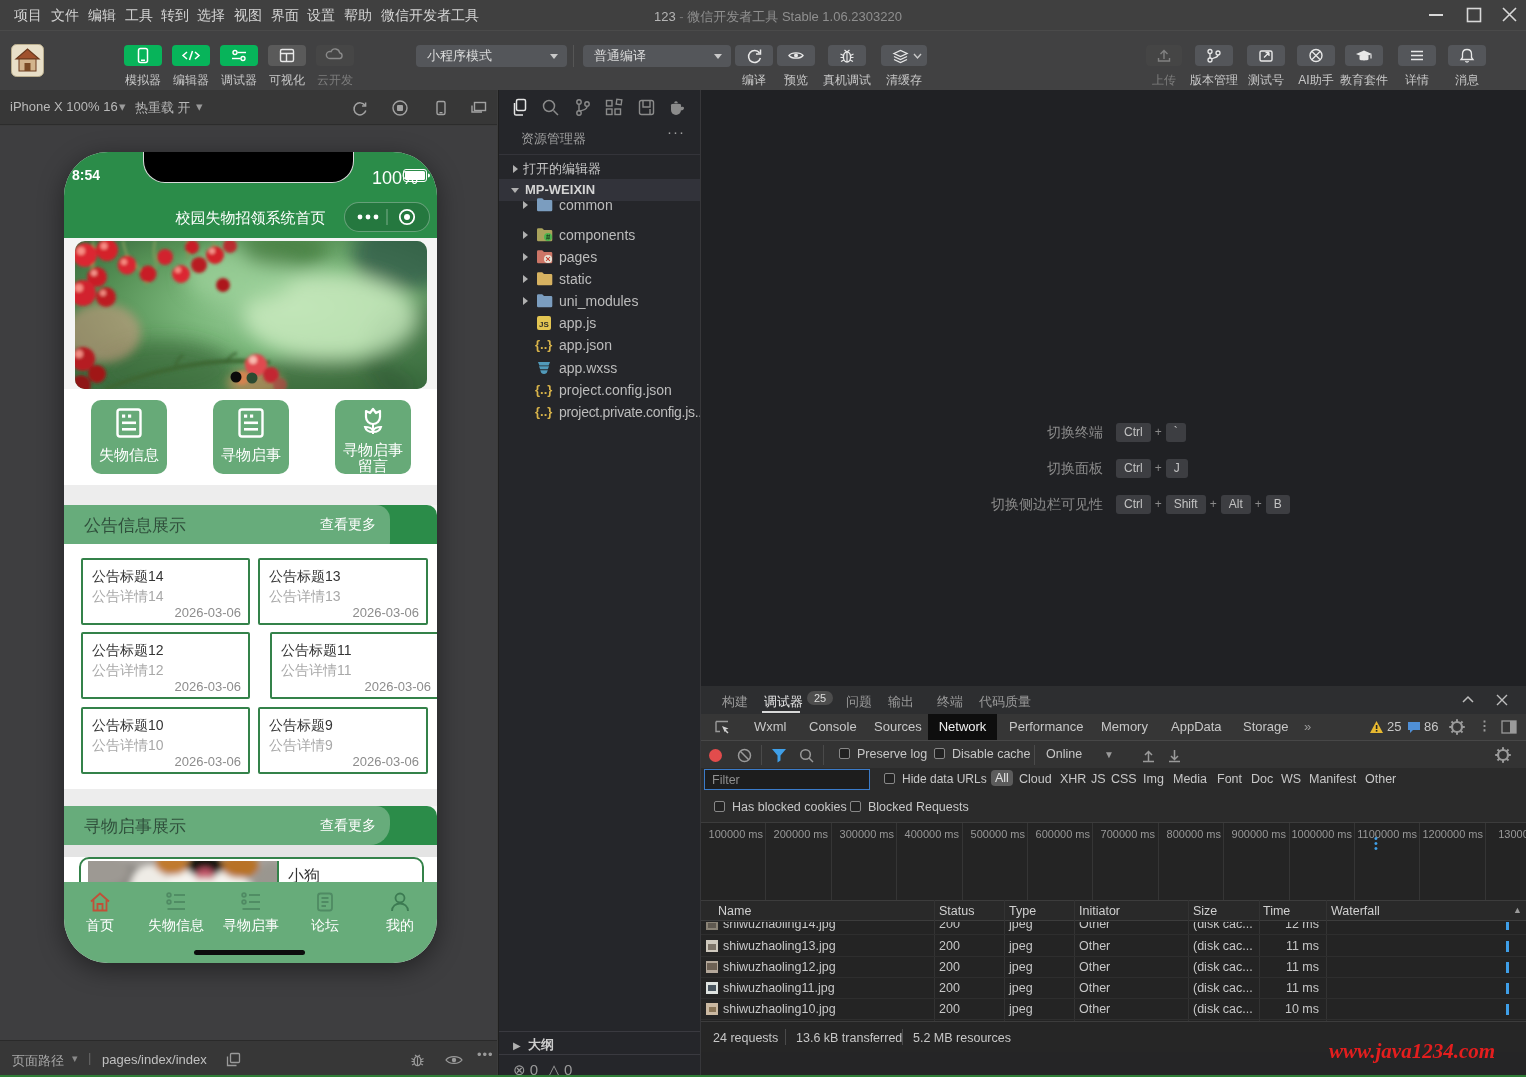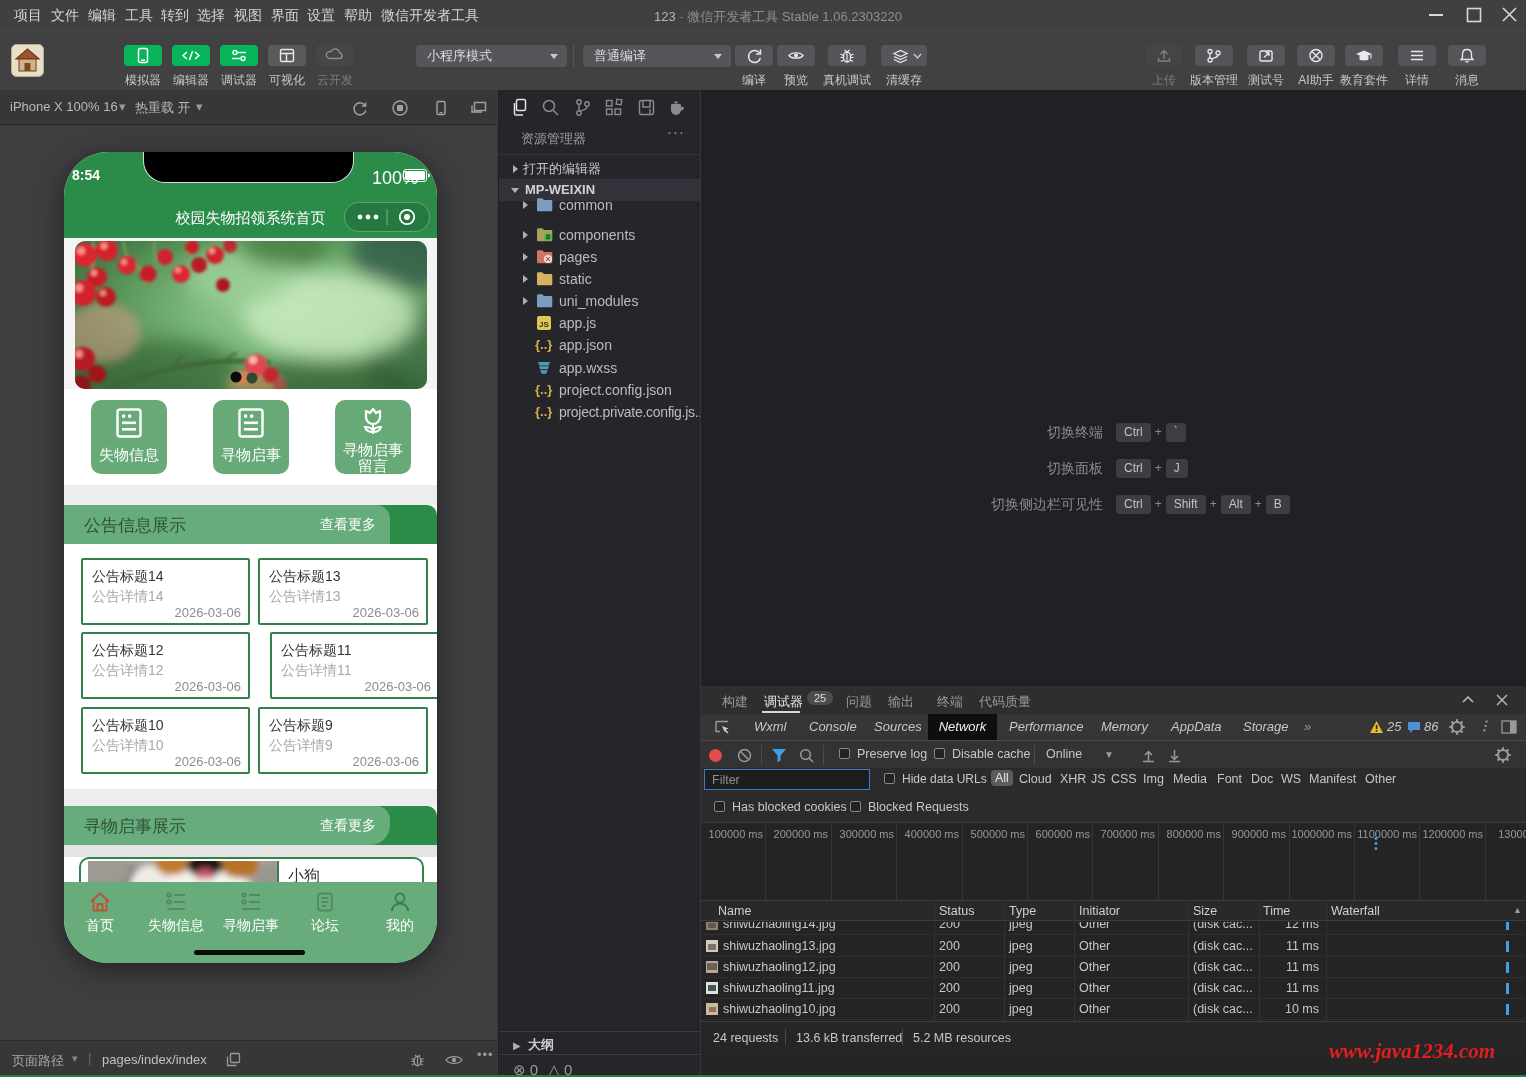--- a/index.html
+++ b/index.html
@@ -39,21 +39,21 @@
 #editor { position:absolute; left:700px; top:90px; width:826px; height:596px; background:#202124; border-left:1px solid #37373a; }
 .krow { position:absolute; width:826px; height:20px; }
 .klabel { position:absolute; right:424px; top:1px; font-size:14px; color:#8a8a8a; }
 .kkey { display:inline-block; height:19px; line-height:19px; background:#3d3e42; border-radius:3px; color:#c3c3c3; font-size:12px; padding:0 8px; margin-right:4px; vertical-align:top; }
 .kplus { display:inline-block; color:#8a8a8a; font-size:12px; margin:0 4px 0 0; line-height:19px; vertical-align:top;}
 .keys { position:absolute; left:415px; top:0; white-space:nowrap; }
 
 
 #debug { position:absolute; left:700px; top:686px; width:826px; height:391px; background:#252526; border-left:1px solid #37373a; }
 #dtabs { position:absolute; left:0; top:0; width:826px; height:28px; background:#2d2e30; font-size:13px; color:#9a9a9a; }
-#devtabs { position:absolute; left:0; top:28px; width:826px; height:26px; background:#363636; font-size:13px; color:#c7c7c7;font-style:italic; }
+#devtabs { position:absolute; left:0; top:28px; width:826px; height:26px; background:#363636; font-size:13px; color:#c7c7c7; }
 #nettools { position:absolute; left:0; top:54px; width:826px; height:28px; background:#333333; font-size:12.5px; color:#c7c7c7; border-top:1px solid #474747; }
 #netfilter { position:absolute; left:0; top:82px; width:826px; height:28px; background:#2b2b2b; font-size:12.5px; color:#c7c7c7; }
 #netcheck { position:absolute; left:0; top:110px; width:826px; height:27px; background:#2b2b2b; font-size:12.5px; color:#c7c7c7; border-bottom:1px solid #3c3c3c;}
 #ruler { position:absolute; left:0; top:137px; width:826px; height:77px; background:#242424; }
 #nettable { position:absolute; left:0; top:214px; width:826px; height:142px; background:#242424; }
 .rlines { background:repeating-linear-gradient(to right, transparent 0px, transparent 64.4px, #353535 64.4px, #353535 65.4px); }
 .rlab { position:absolute; top:5px; font-size:11px; color:#989898; }
 .th { position:absolute; top:3px; font-size:12.5px; color:#d0d0d0; }
 .colline { position:absolute; top:0; width:1px; height:121px; background:#333333; }
 .nrow { position:absolute; left:0; width:826px; height:21px; border-bottom:1px solid #2e2e2e; font-size:12.5px; color:#c7c7c7; overflow:hidden; }

